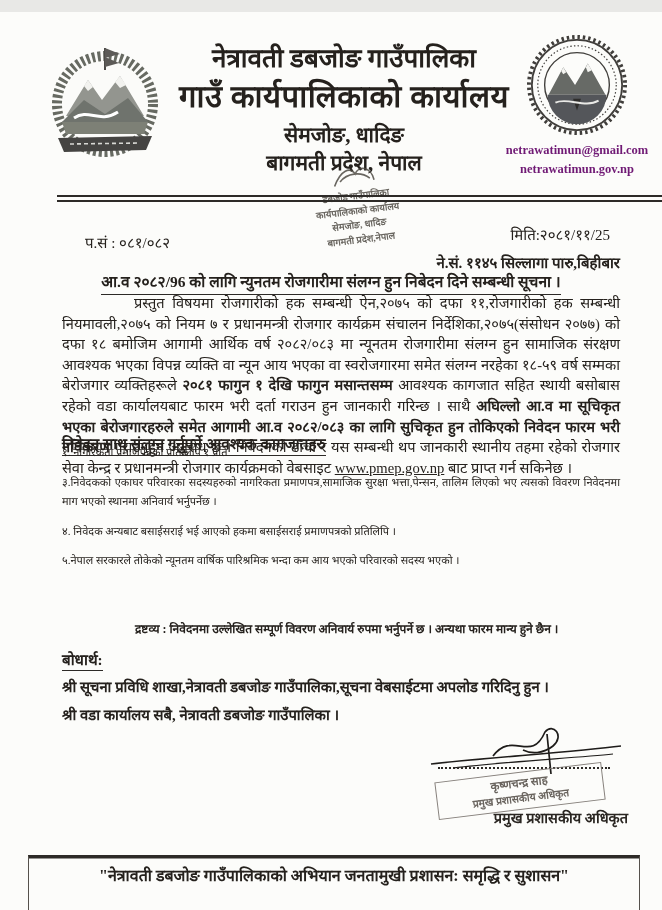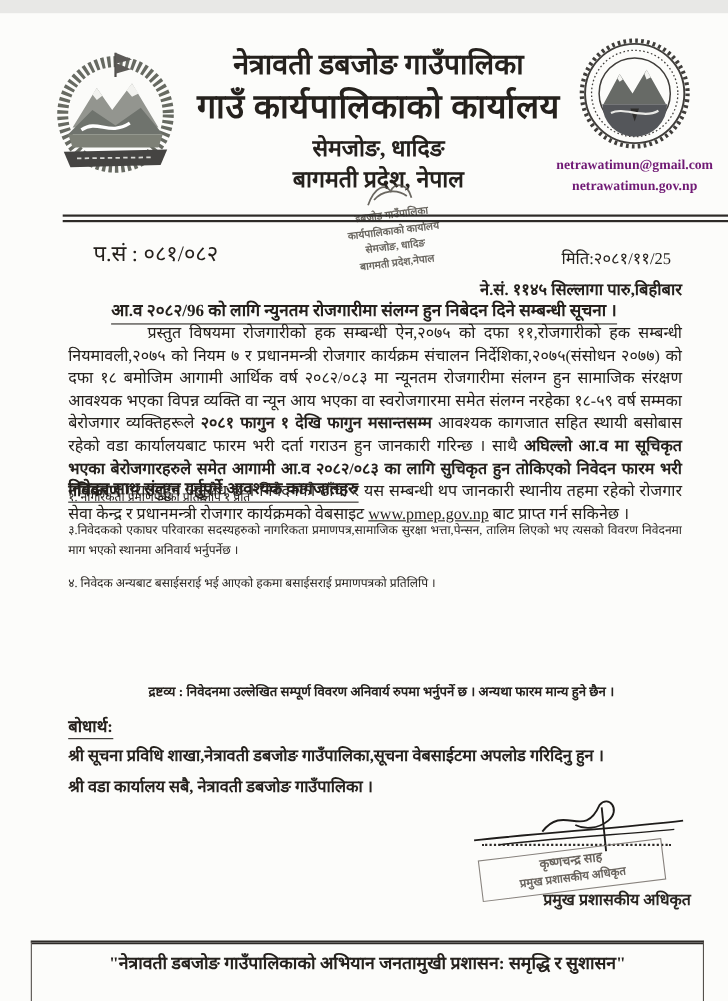--- a/index.html
+++ b/index.html
@@ -22,21 +22,21 @@
   .center-stamp{
     position:absolute;left:278px;top:150px;width:158px;text-align:center;
     transform:rotate(-7deg);color:#4a463f;opacity:.82;
     font-size:9.5px;font-weight:700;line-height:1.55;pointer-events:none;
   }
   .center-stamp .scribble{display:block;margin:0 auto 1px auto;}
   
   .top-rule{position:absolute;left:57px;right:0;top:183px;height:3px;
     border-top:2.5px solid #2d2a27;border-bottom:2px solid #2d2a27;}
   
-  .ref-no{position:absolute;left:85px;top:204px;font-size:20px;}
+  .ref-no{position:absolute;left:85px;top:220px;font-size:15px;}
   .letter-date{position:absolute;right:52px;top:212px;font-size:15px;}
   .nepal-sambat{position:absolute;right:42px;top:240px;font-size:15px;font-weight:700;}
   
   .subject-row{position:absolute;left:0;right:0;top:258px;text-align:center;}
   .subject-row span{display:inline-block;font-size:15.5px;font-weight:700;
     border-bottom:1.6px solid #2d2a27;padding-bottom:2px;}
   
   .para1{position:absolute;left:62px;right:42px;top:281px;font-size:14.6px;
     line-height:20.6px;text-align:justify;text-indent:72px;}
   .bold{font-weight:700;}
@@ -142,20 +142,21 @@
     <span>आ.व २०८२/96 को लागि न्युनतम रोजगारीमा संलग्न हुन निबेदन दिने सम्बन्धी सूचना ।</span>
   </div>
 
   <div class="para1"><span>प्रस्तुत विषयमा  रोजगारीको हक सम्बन्धी ऐन,२०७५ को दफा ११,रोजगारीको हक सम्बन्धी नियमावली,२०७५ को नियम ७ र प्रधानमन्त्री रोजगार कार्यक्रम संचालन निर्देशिका,२०७५(संसोधन २०७७) को दफा १८ बमोजिम आगामी आर्थिक वर्ष २०८२/०८३ मा न्यूनतम रोजगारीमा संलग्न हुन सामाजिक संरक्षण आवश्यक भएका विपन्न व्यक्ति वा न्यून आय भएका वा स्वरोजगारमा समेत संलग्न नरहेका १८-५९ वर्ष सम्मका बेरोजगार व्यक्तिहरूले </span><span class="bold">२०८१ फागुन १ देखि फागुन मसान्तसम्म</span><span> आवश्यक कागजात सहित स्थायी बसोबास रहेको वडा कार्यालयबाट फारम भरी दर्ता गराउन हुन जानकारी गरिन्छ । साथै </span><span class="bold">अघिल्लो आ.व मा सूचिकृत भएका बेरोजगारहरुले समेत आगामी आ.व २०८२/०८३ का लागि सुचिकृत हुन तोकिएको निवेदन फारम भरी नविकरण</span><span> गराउनुहुन अनुरोध छ । निवेदनको ढाँचा र यस सम्बन्धी थप जानकारी स्थानीय तहमा रहेको रोजगार सेवा केन्द्र र प्रधानमन्त्री रोजगार कार्यक्रमको वेबसाइट </span><span class="link">www.pmep.gov.np</span><span> बाट प्राप्त गर्न सकिनेछ ।</span></div>
 
   <div class="docs-heading">निवेदन साथ संलग्न गर्नुपर्ने आवश्यक कागजातहरु</div>
   <div class="doc-list">
     <div class="doc-item gap">१. नागरिकता प्रमाणपत्रको प्रतिलिपि १ प्रति</div>
     <div class="doc-item gap">३.निवेदकको एकाघर परिवारका सदस्यहरुको नागरिकता प्रमाणपत्र,सामाजिक सुरक्षा भत्ता,पेन्सन, तालिम लिएको भए त्यसको विवरण निवेदनमा माग भएको स्थानमा अनिवार्य भर्नुपर्नेछ ।</div>
     <div class="doc-item gap">४. निवेदक अन्यबाट बसाईसराई भई आएको हकमा  बसाईसराई प्रमाणपत्रको प्रतिलिपि ।</div>
+    <div class="doc-item">५.नेपाल सरकारले तोकेको न्यूनतम वार्षिक पारिश्रमिक भन्दा कम आय भएको परिवारको सदस्य भएको ।</div>
   </div>
 
   <div class="note-line">द्रष्टव्य : निवेदनमा उल्लेखित सम्पूर्ण विवरण अनिवार्य रुपमा भर्नुपर्ने छ । अन्यथा फारम मान्य हुने छैन ।</div>
 
   <div class="bodhartha-heading">बोधार्थ:</div>
   <div class="cc1">श्री सूचना प्रविधि शाखा,नेत्रावती डबजोङ गाउँपालिका,सूचना वेबसाईटमा अपलोड गरिदिनु हुन ।</div>
   <div class="cc2">श्री वडा कार्यालय सबै, नेत्रावती डबजोङ गाउँपालिका ।</div>
 
   <div class="sig-block">
     <svg class="sig-scribble" width="205" height="50" viewBox="0 0 205 50">

